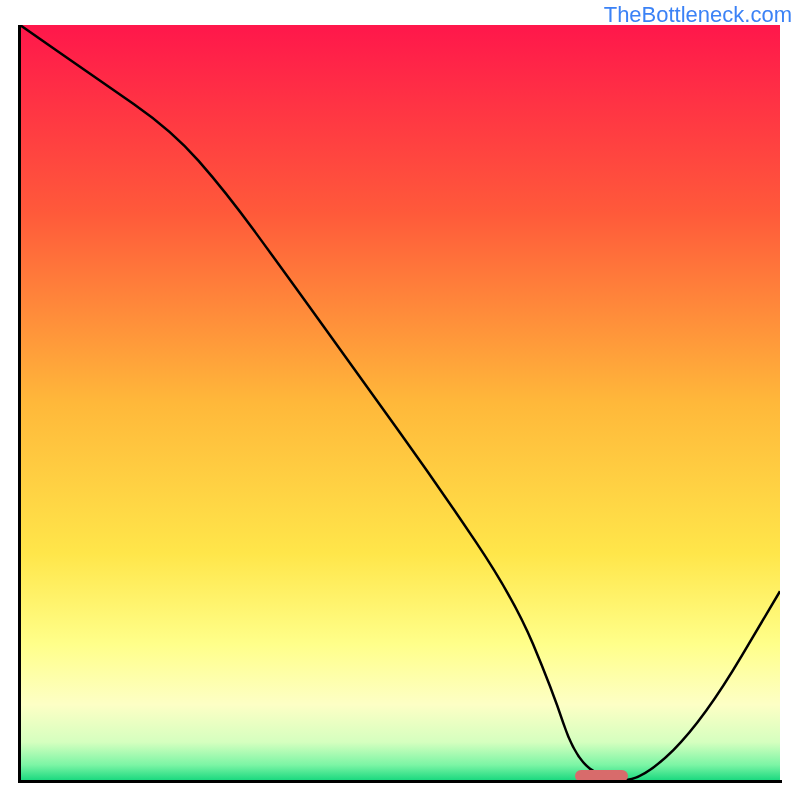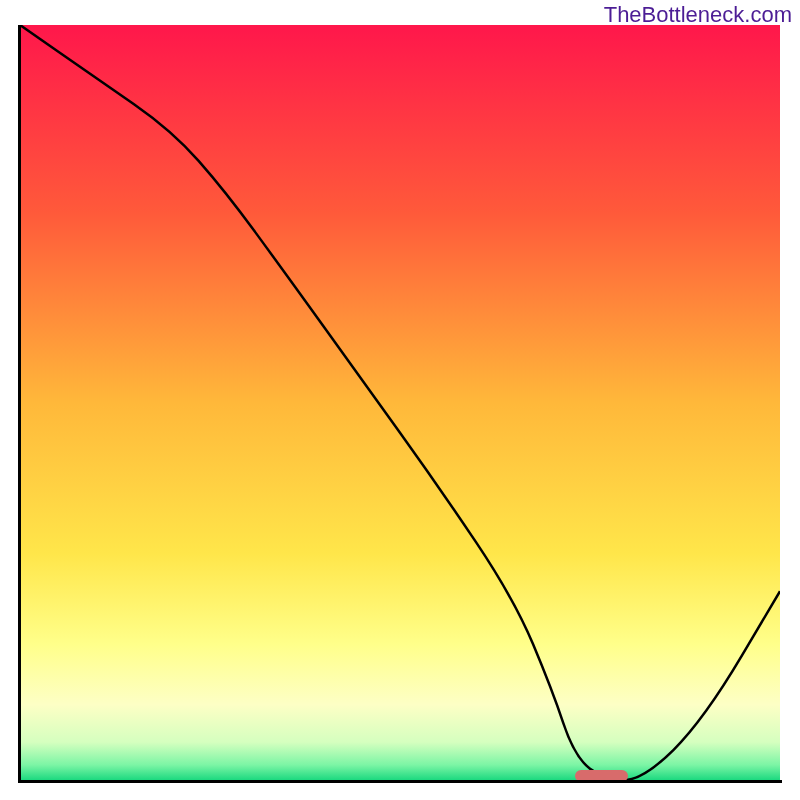--- a/index.html
+++ b/index.html
@@ -7,21 +7,21 @@
     width: 800px;
     height: 800px;
     background: #ffffff;
     position: relative;
     font-family: Arial, sans-serif;
   }
   .watermark {
     position: absolute;
     top: 2px;
     right: 8px;
-    color: #4c1d95;
+    color: #3b82f6;
     font-size: 22px;
     font-weight: 500;
     z-index: 10;
   }
   .plot-area {
     position: absolute;
     left: 20px;
     top: 25px;
     width: 760px;
     height: 755px;

